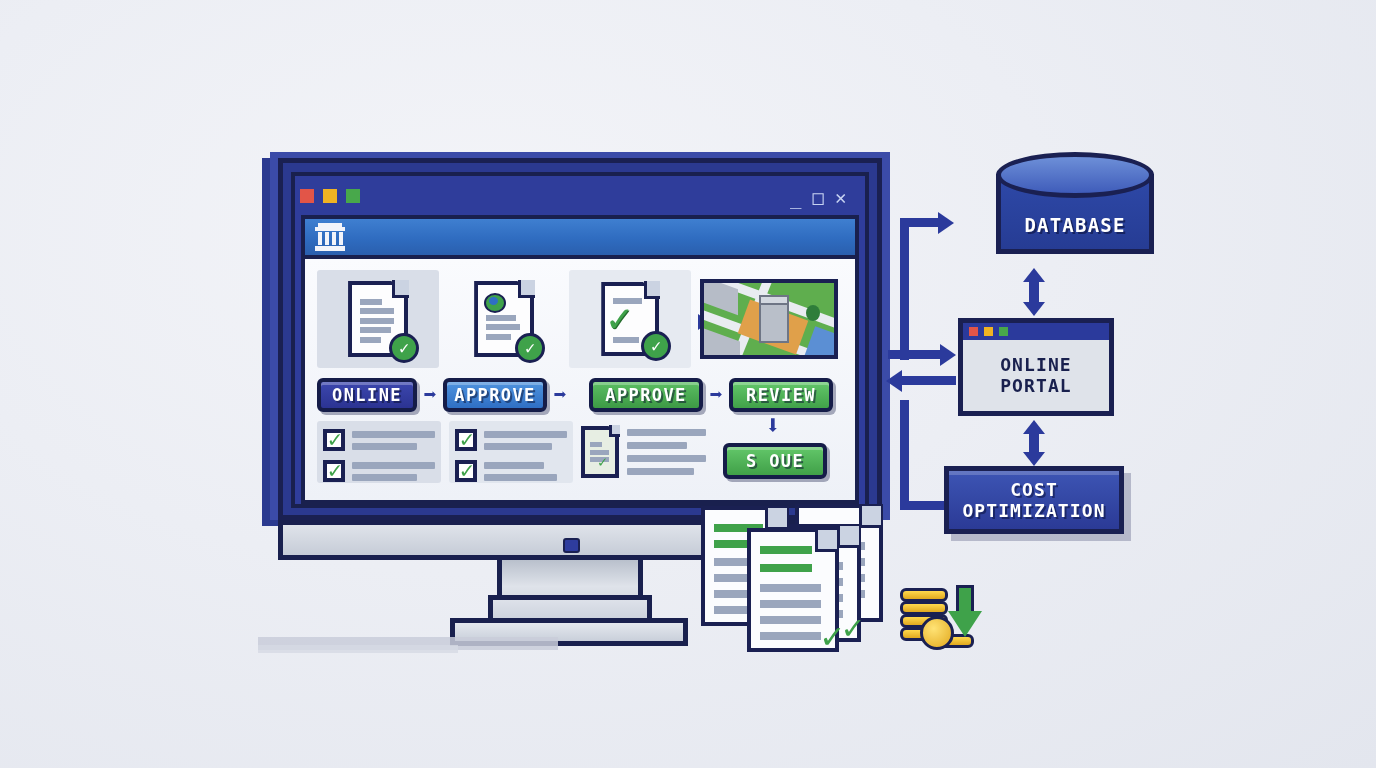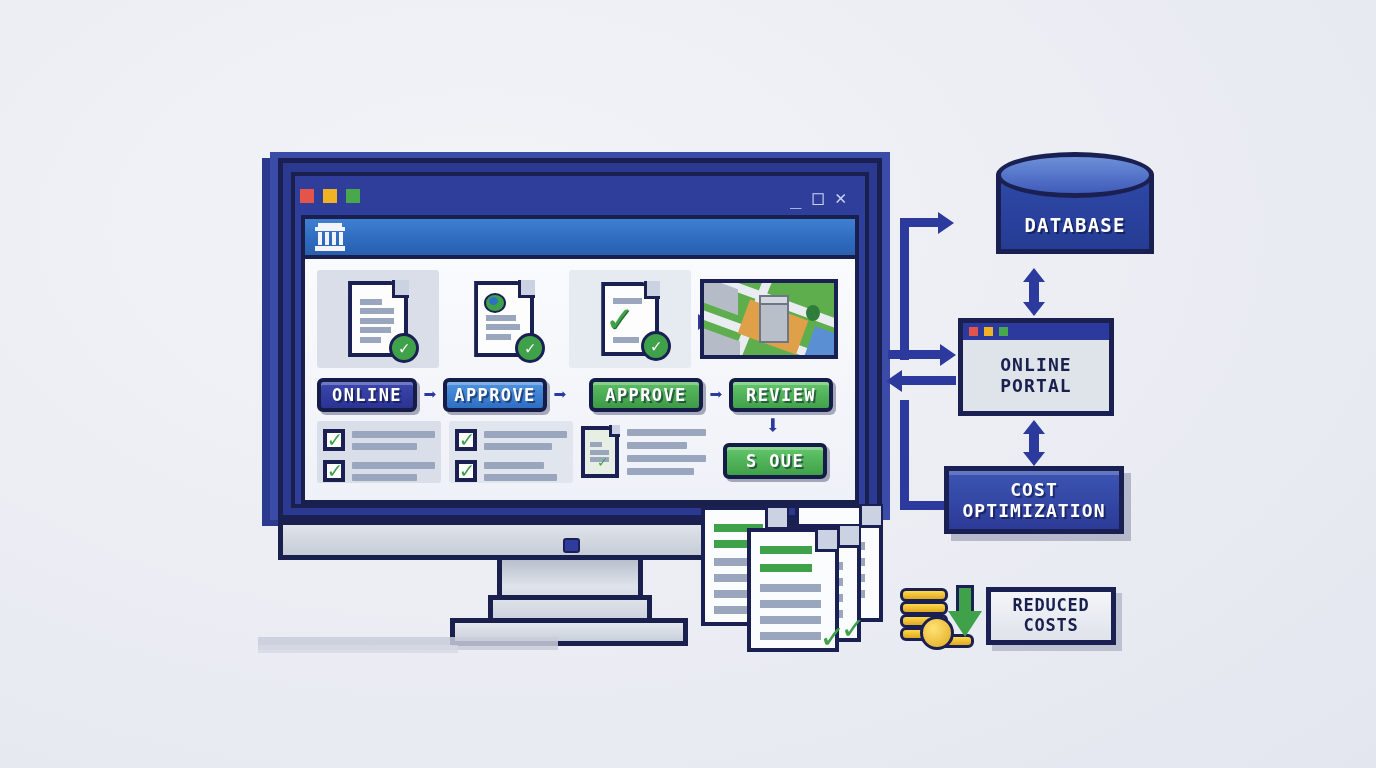--- a/index.html
+++ b/index.html
@@ -454,18 +454,14 @@
     <span class="coin" style="left:2px;top:26px;width:48px;height:14px;"></span>
     <span class="coin" style="left:2px;top:39px;width:48px;height:14px;"></span>
     <span class="coin" style="left:32px;top:46px;width:44px;height:14px;"></span>
     <span class="coinround" style="left:22px;top:28px;width:34px;height:34px;"></span>
   </div>
   <div class="abs" id="downarrow">
     <span style="position:absolute;left:8px;top:0;width:18px;height:28px;background:#3fa24a;border:3px solid #1a2052;border-bottom:0;"></span>
     <span style="position:absolute;left:0;top:26px;width:0;height:0;border-left:17px solid transparent;border-right:17px solid transparent;border-top:26px solid #3fa24a;"></span>
   </div>
 
-  <div class="abs" id="reduced">
-    <span>REDUCED</span>
-    <span>COSTS</span>
-  </div>
 
 </div>
 
 </body></html>

